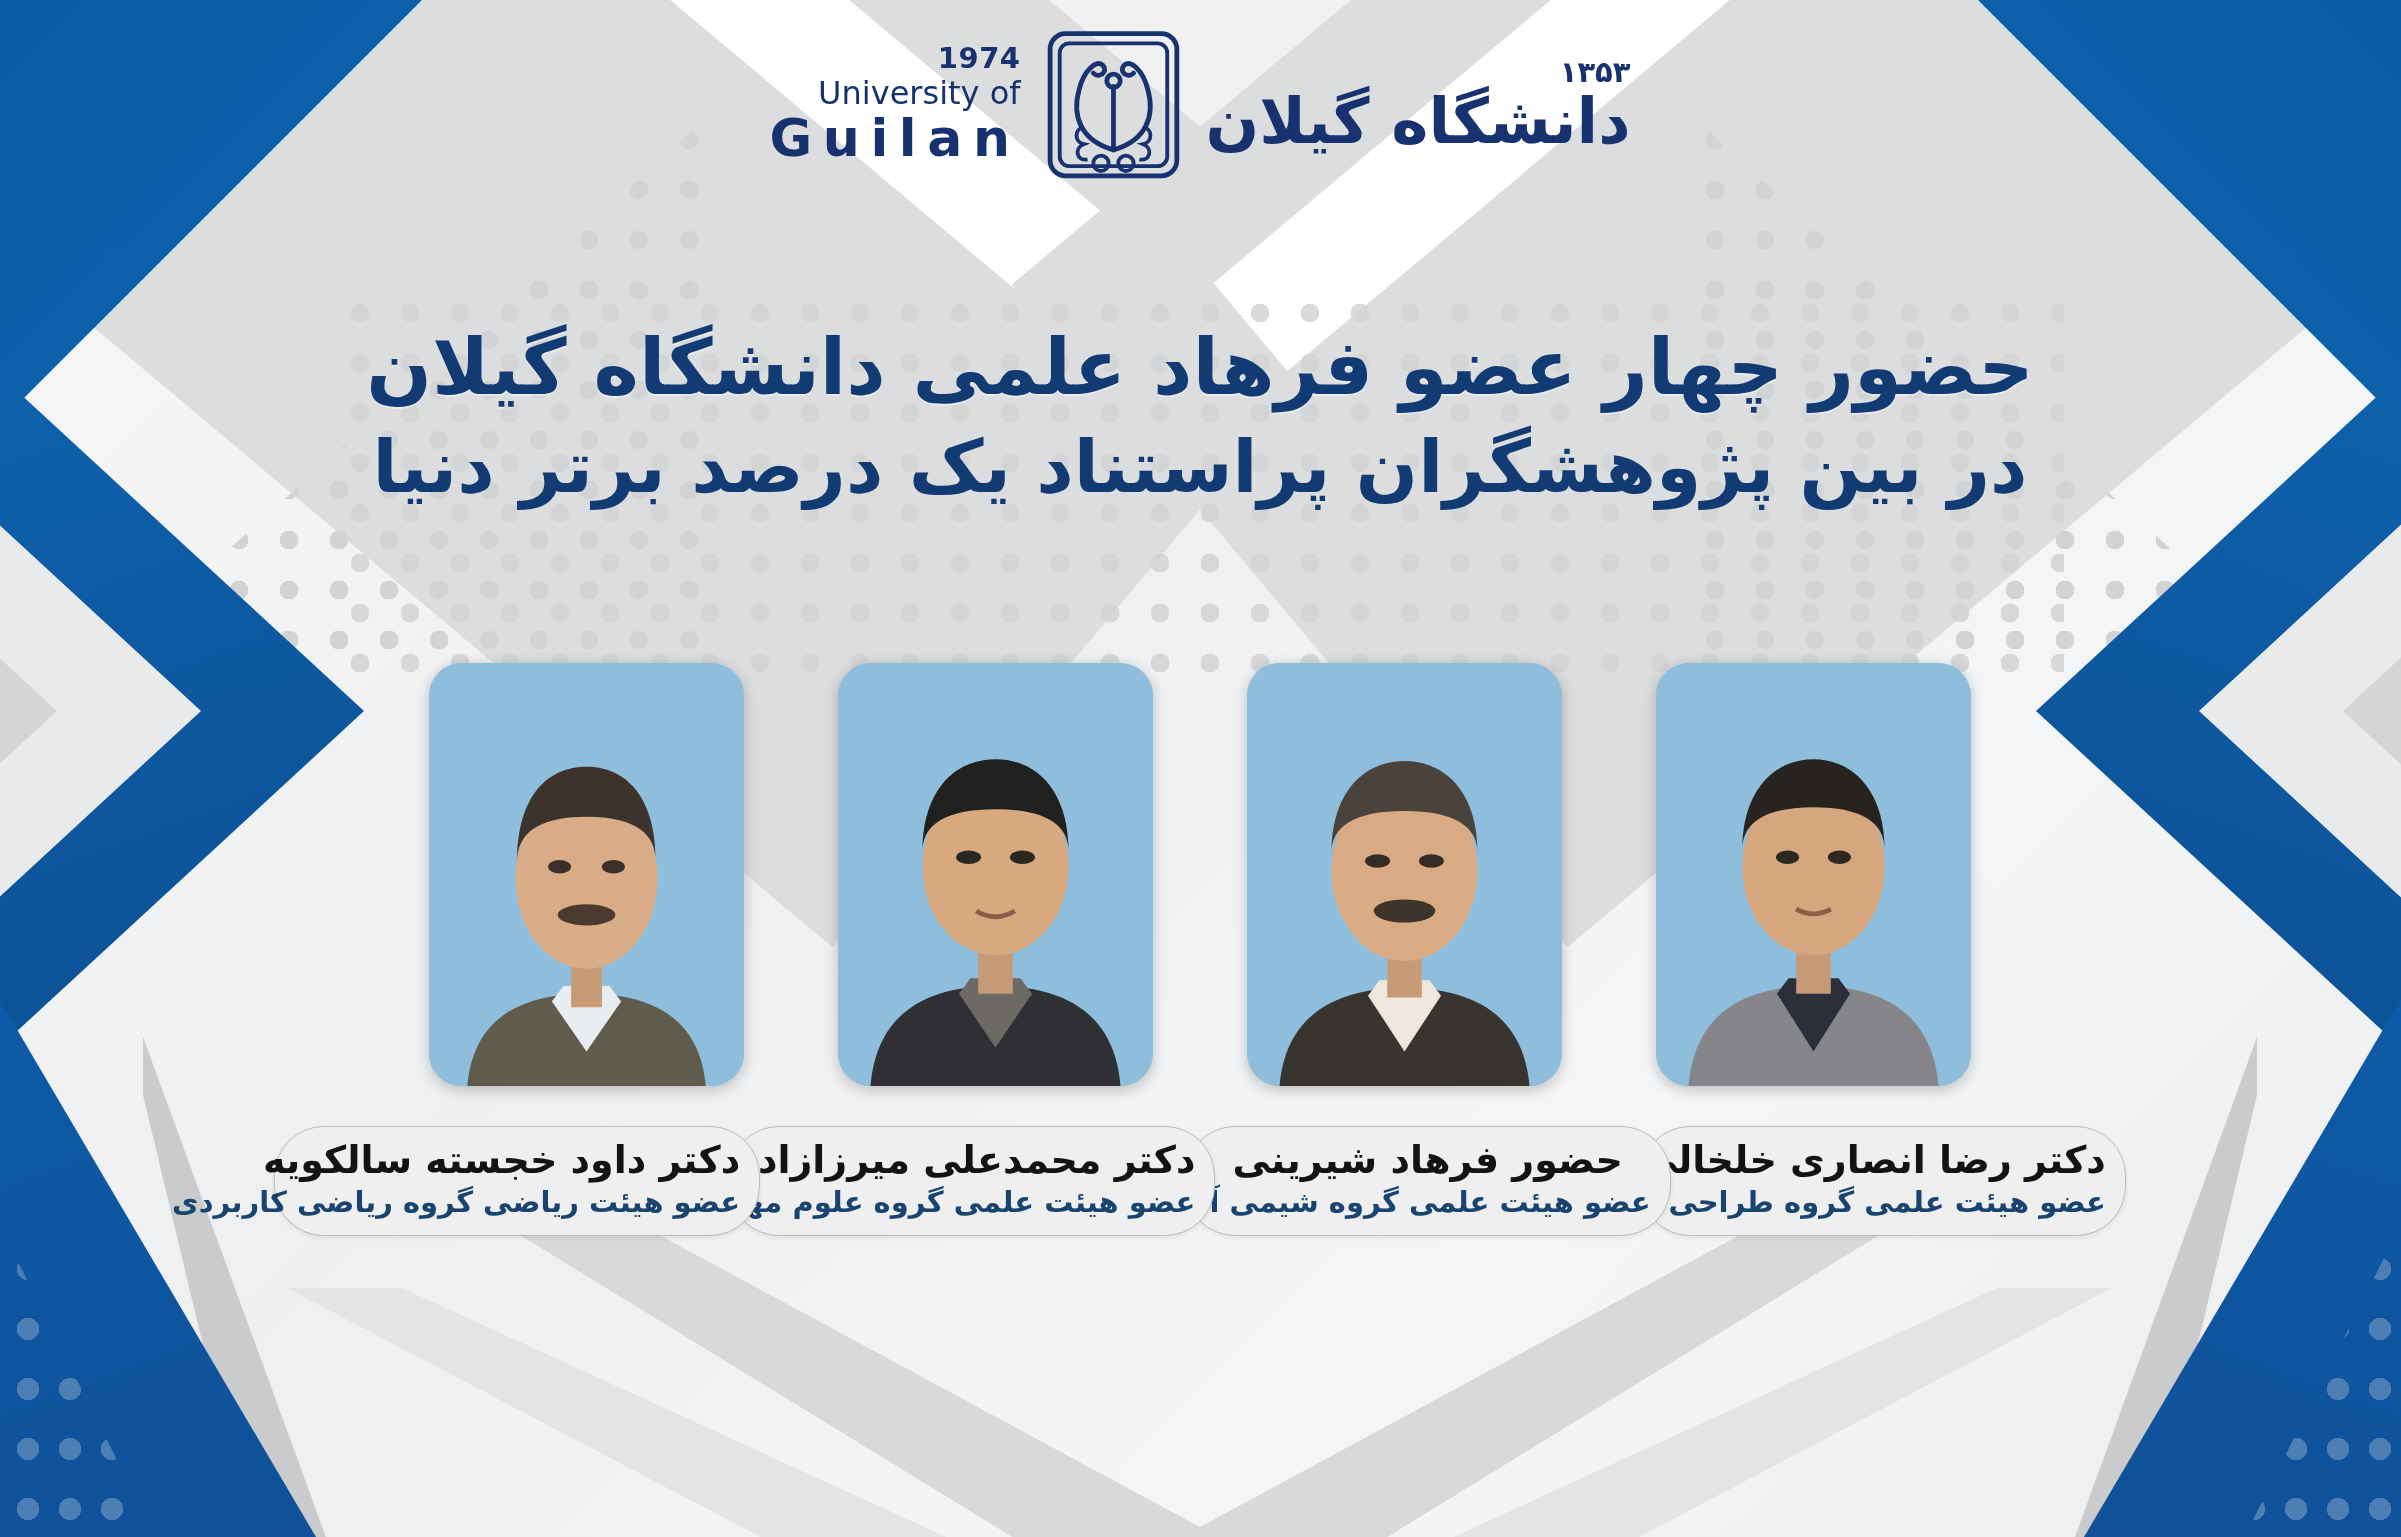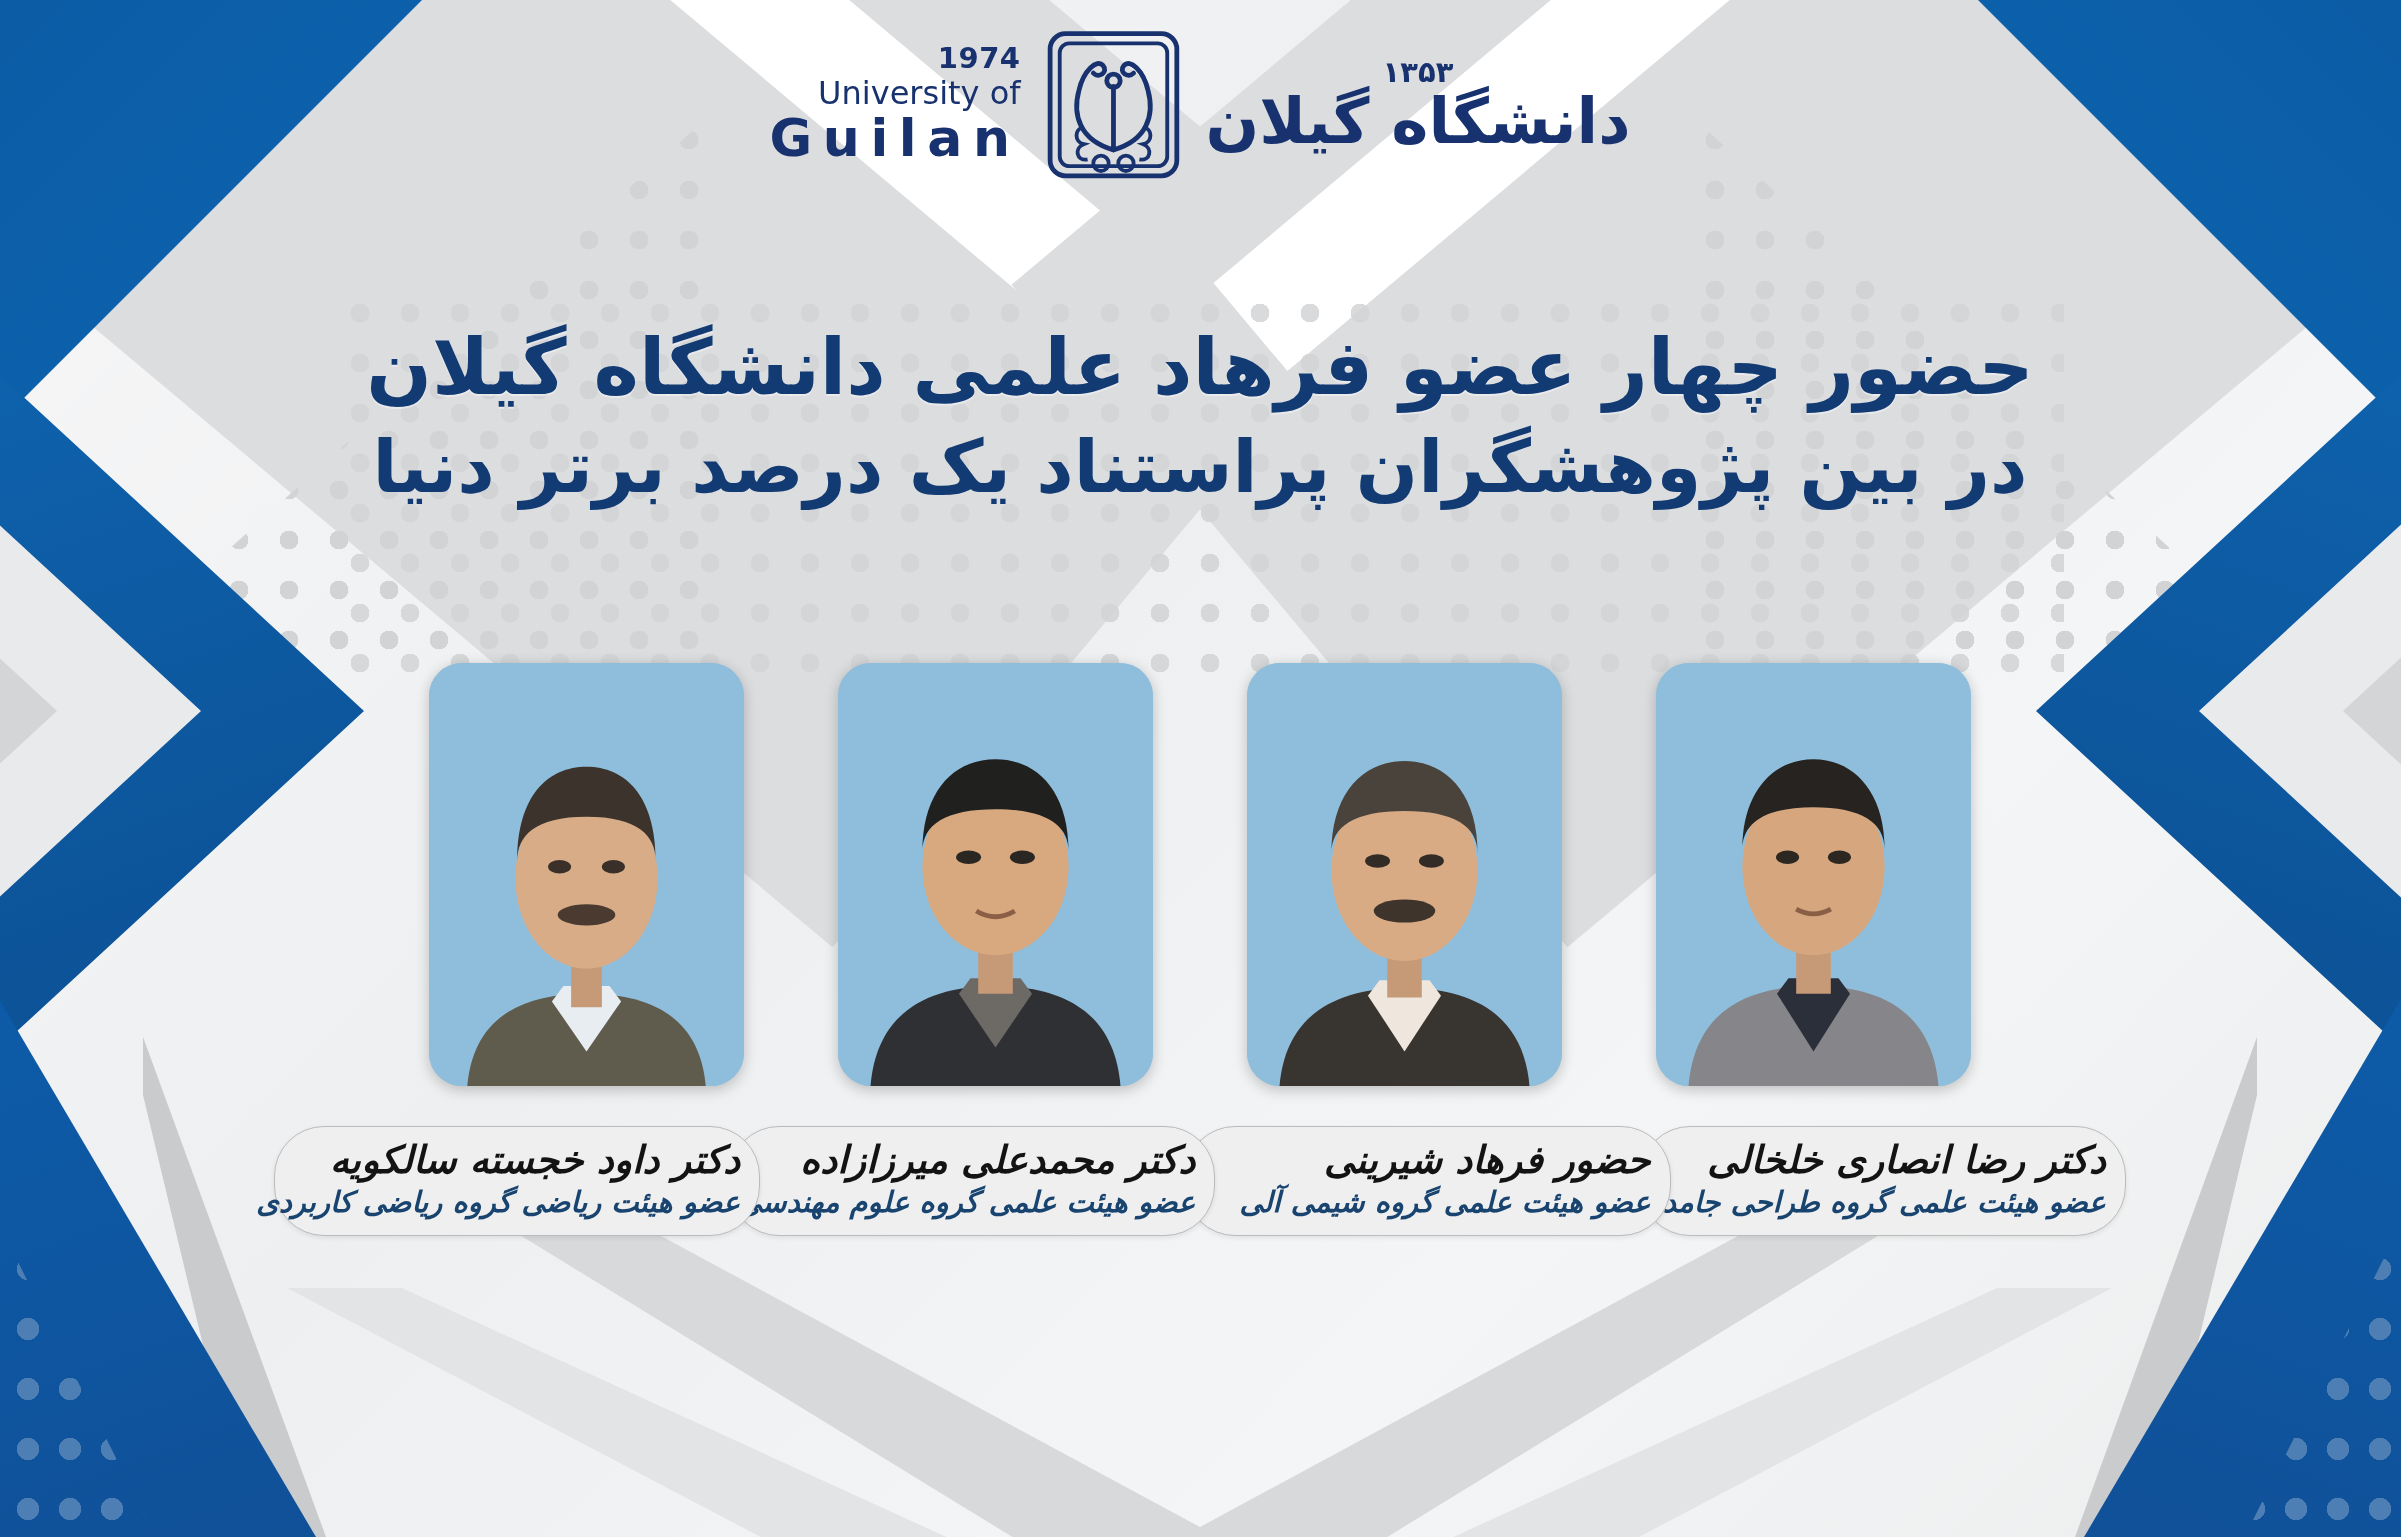--- a/index.html
+++ b/index.html
@@ -171,21 +171,21 @@
   .logo-en{
     display:flex; flex-direction:column; align-items:flex-end;
     color:#17326f; line-height:1;
     padding-right:13.4px;
   }
   .logo-year-en{ font-size:29px; font-weight:700; letter-spacing:0.5px; margin-bottom:3.8px; }
   .logo-univ{ font-size:32px; font-weight:400; letter-spacing:0px; }
   .logo-guilan{ font-size:52px; font-weight:700; letter-spacing:10.6px; margin-top:3.8px; }
   .logo-mark{ width:144px; height:154px; }
   .logo-fa{
-    display:flex; flex-direction:column; align-items:center;
+    display:flex; flex-direction:column; align-items:flex-start;
     color:#17326f; padding-left:11.5px; direction:rtl;
   }
   .logo-year-fa{ font-size:29px; font-weight:700; margin-bottom:1.9px; }
   .logo-fa-name{ font-size:63px; font-weight:700; line-height:1; }
 
   
   .headline{
     position:absolute; top:317px; left:0; right:0;
     text-align:center; color:#123a73;
     direction:rtl;
@@ -221,24 +221,23 @@
     position:absolute; top:1126px; left:0; right:0;
     display:flex; justify-content:center;
     direction:rtl;
   }
   .plate{
     width:486px; margin:0 -15.4px;
     background:#efeff0;
     border:1.9px solid #b9bbbd;
     border-radius:50px;
     padding:11.5px 19px 15.4px;
-    text-align:right;
+    text-align:center;
     box-shadow:0 1.9px 4.8px rgba(0,0,0,.08);
     position:relative;
-    font-style:italic;
   }
   .plate .nm{
     font-size:38px; font-weight:700; color:#131313;
     line-height:1.15; white-space:nowrap;
   }
   .plate .dep{
     font-size:29px; font-weight:700; color:#18446f;
     line-height:1.2; margin-top:2.9px; white-space:nowrap;
   }
 </style>

